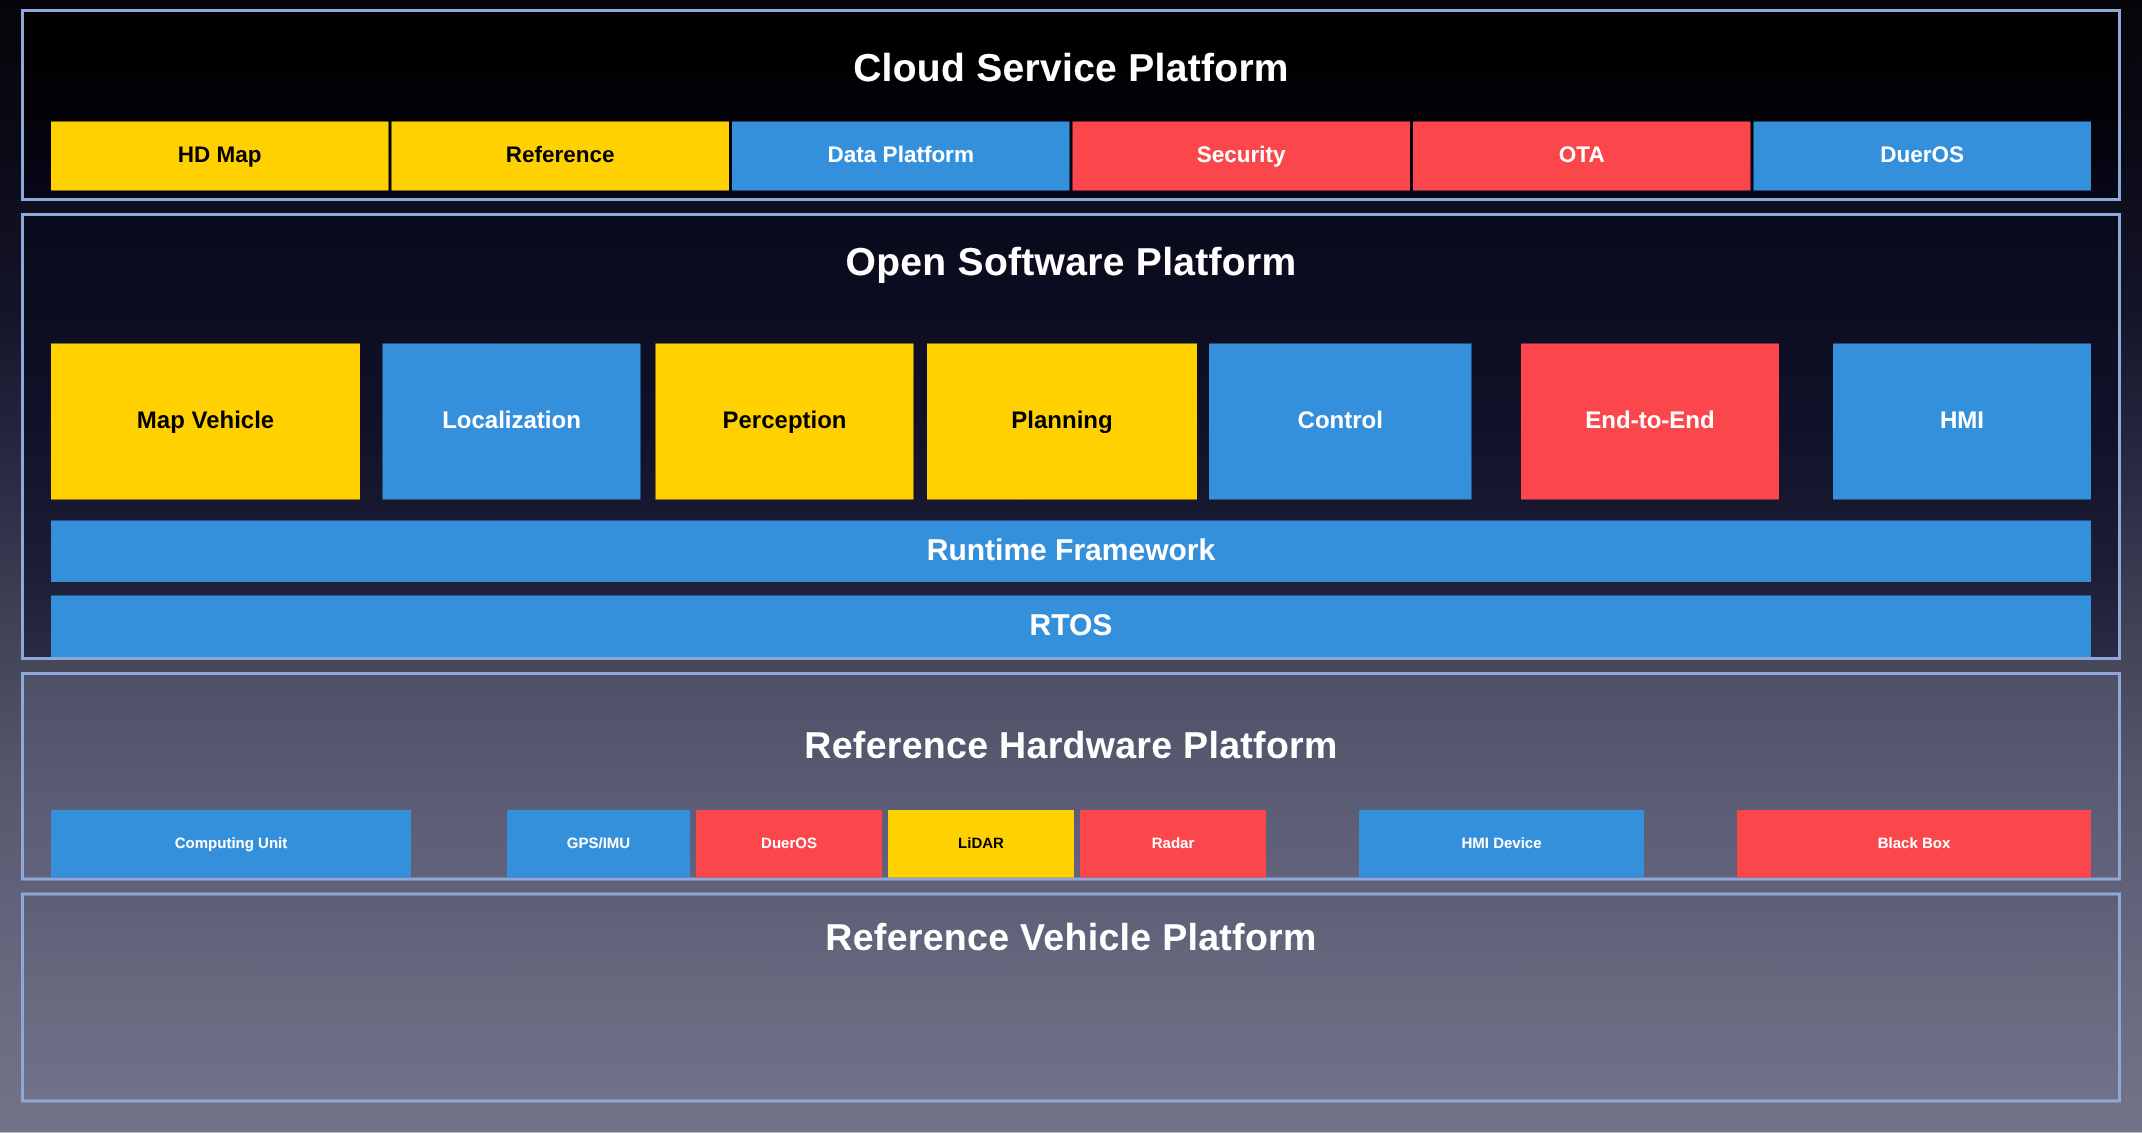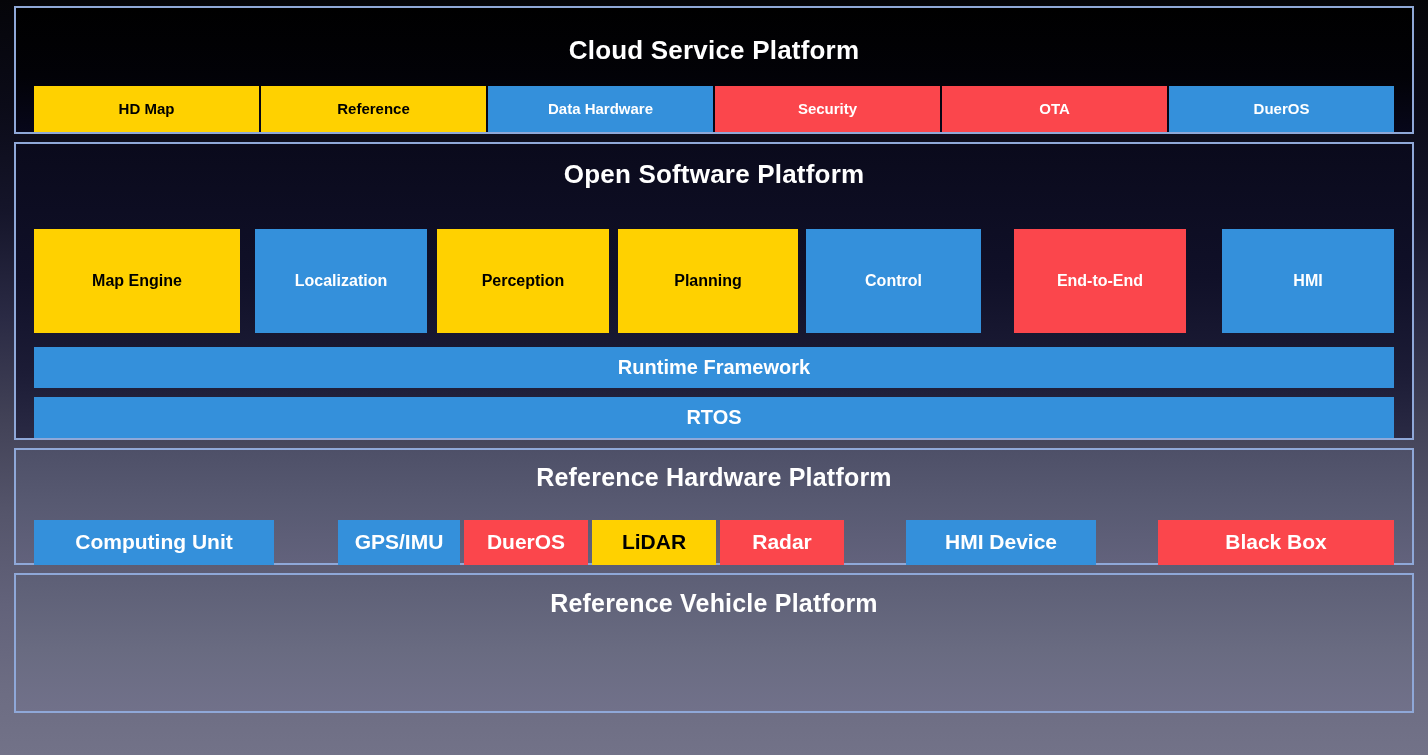--- a/index.html
+++ b/index.html
@@ -52,37 +52,37 @@
     font-weight: bold;
     letter-spacing: .2px;
     text-align: center;
     width: 100%;
   }
 
   
   .panel-cloud {
     height: 128px;
     background: linear-gradient(to bottom, #000000 0%, #020207 55%, #07071a 100%);
-    justify-content: flex-end;
+    justify-content: center;
     padding-top: 16px;
   }
   .panel-cloud .panel-title { font-size: 26px; }
 
   .panel-software {
     height: 298px;
     background: linear-gradient(to bottom, #0a0a1c 0%, #101028 45%, #1c1c36 78%, #2a2a44 100%);
     justify-content: flex-start;
     padding-top: 15px;
   }
   .panel-software .panel-title { font-size: 26px; }
 
   .panel-hardware {
-    height: 117px;
+    height: 139px;
     background: linear-gradient(to bottom, #4e5068 0%, #585a72 50%, #62627c 100%);
-    justify-content: space-between;
+    justify-content: flex-end;
     padding-top: 13px;
   }
   .panel-hardware .panel-title { font-size: 25px; }
 
   .panel-vehicle {
     height: 140px;
     background: linear-gradient(to bottom, #5d5f76 0%, #696b81 55%, #71718a 100%);
     justify-content: flex-start;
     padding-top: 14px;
   }
@@ -140,21 +140,21 @@
 
   
   .hw-row {
     display: flex;
     width: 100%;
     margin-top: 28px;
     align-items: center;
   }
   .hw-row .box {
     height: 45px;
-    font-size: 21px;
+    font-size: 10px;
   }
   .hw-row .sp { flex: 0 0 auto; }
 
   
   .veh-bar {
     width: 100%;
     height: 46px;
     font-size: 15px;
     margin-top: 33px;
   }
@@ -163,32 +163,32 @@
 <body>
 
 <div id="stage">
 
   <section class="panel panel-cloud">
     <div class="panel-title">Cloud Service Platform</div>
 
     <div class="cloud-row">
       <div class="box yellow">HD Map</div>
       <div class="box yellow">Reference</div>
-      <div class="box blue">Data Hardware</div>
+      <div class="box blue">Data Platform</div>
       <div class="box red">Security</div>
       <div class="box red">OTA</div>
       <div class="box blue">DuerOS</div>
     </div>
   </section>
 
   <section class="panel panel-software">
     <div class="panel-title">Open Software Platform</div>
 
     <div class="sw-row">
-      <div class="box yellow" style="flex:0 0 206px">Map Engine</div>
+      <div class="box yellow" style="flex:0 0 206px">Map Vehicle</div>
       <div class="sp" style="width:15px"></div>
       <div class="box blue" style="flex:0 0 172px">Localization</div>
       <div class="sp" style="width:10px"></div>
       <div class="box yellow" style="flex:0 0 172px">Perception</div>
       <div class="sp" style="width:9px"></div>
       <div class="box yellow" style="flex:0 0 180px">Planning</div>
       <div class="sp" style="width:8px"></div>
       <div class="box blue" style="flex:0 0 175px">Control</div>
       <div class="sp" style="width:33px"></div>
       <div class="box red" style="flex:0 0 172px">End-to-End</div>

